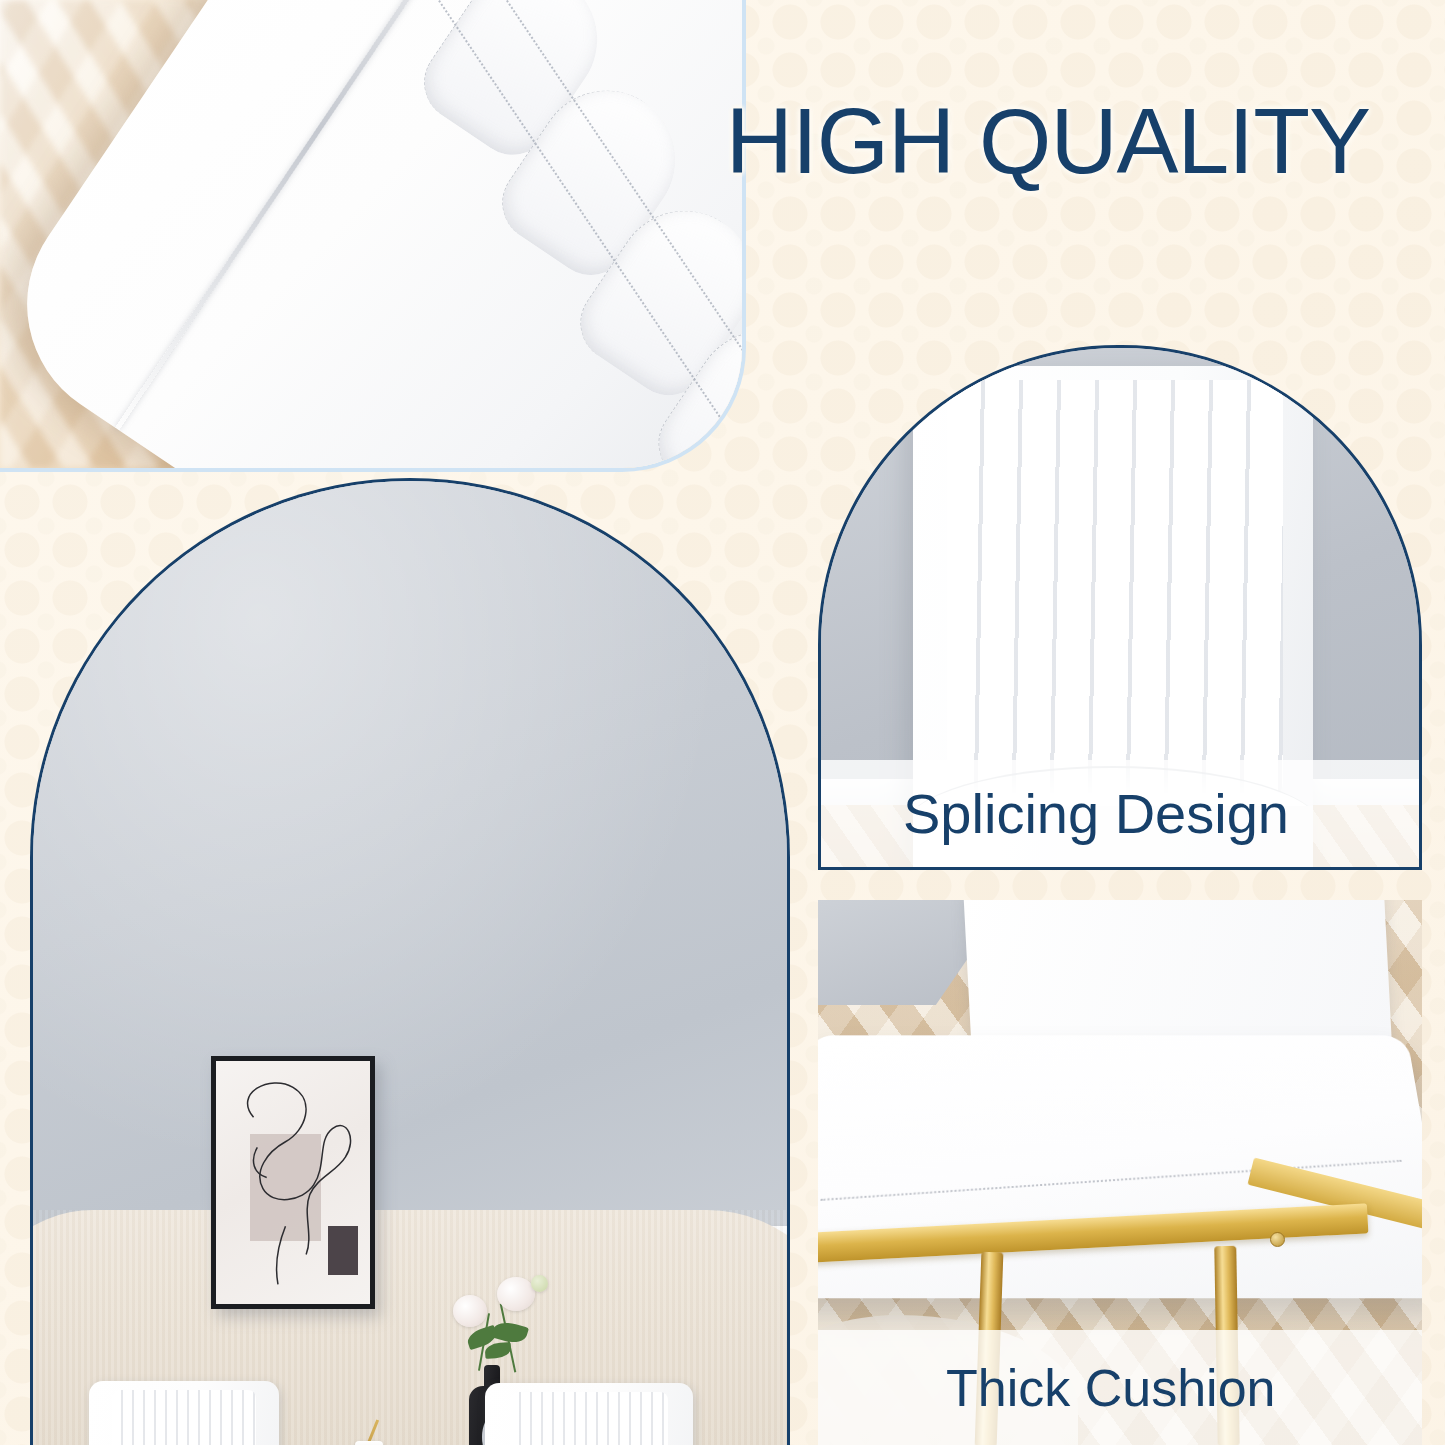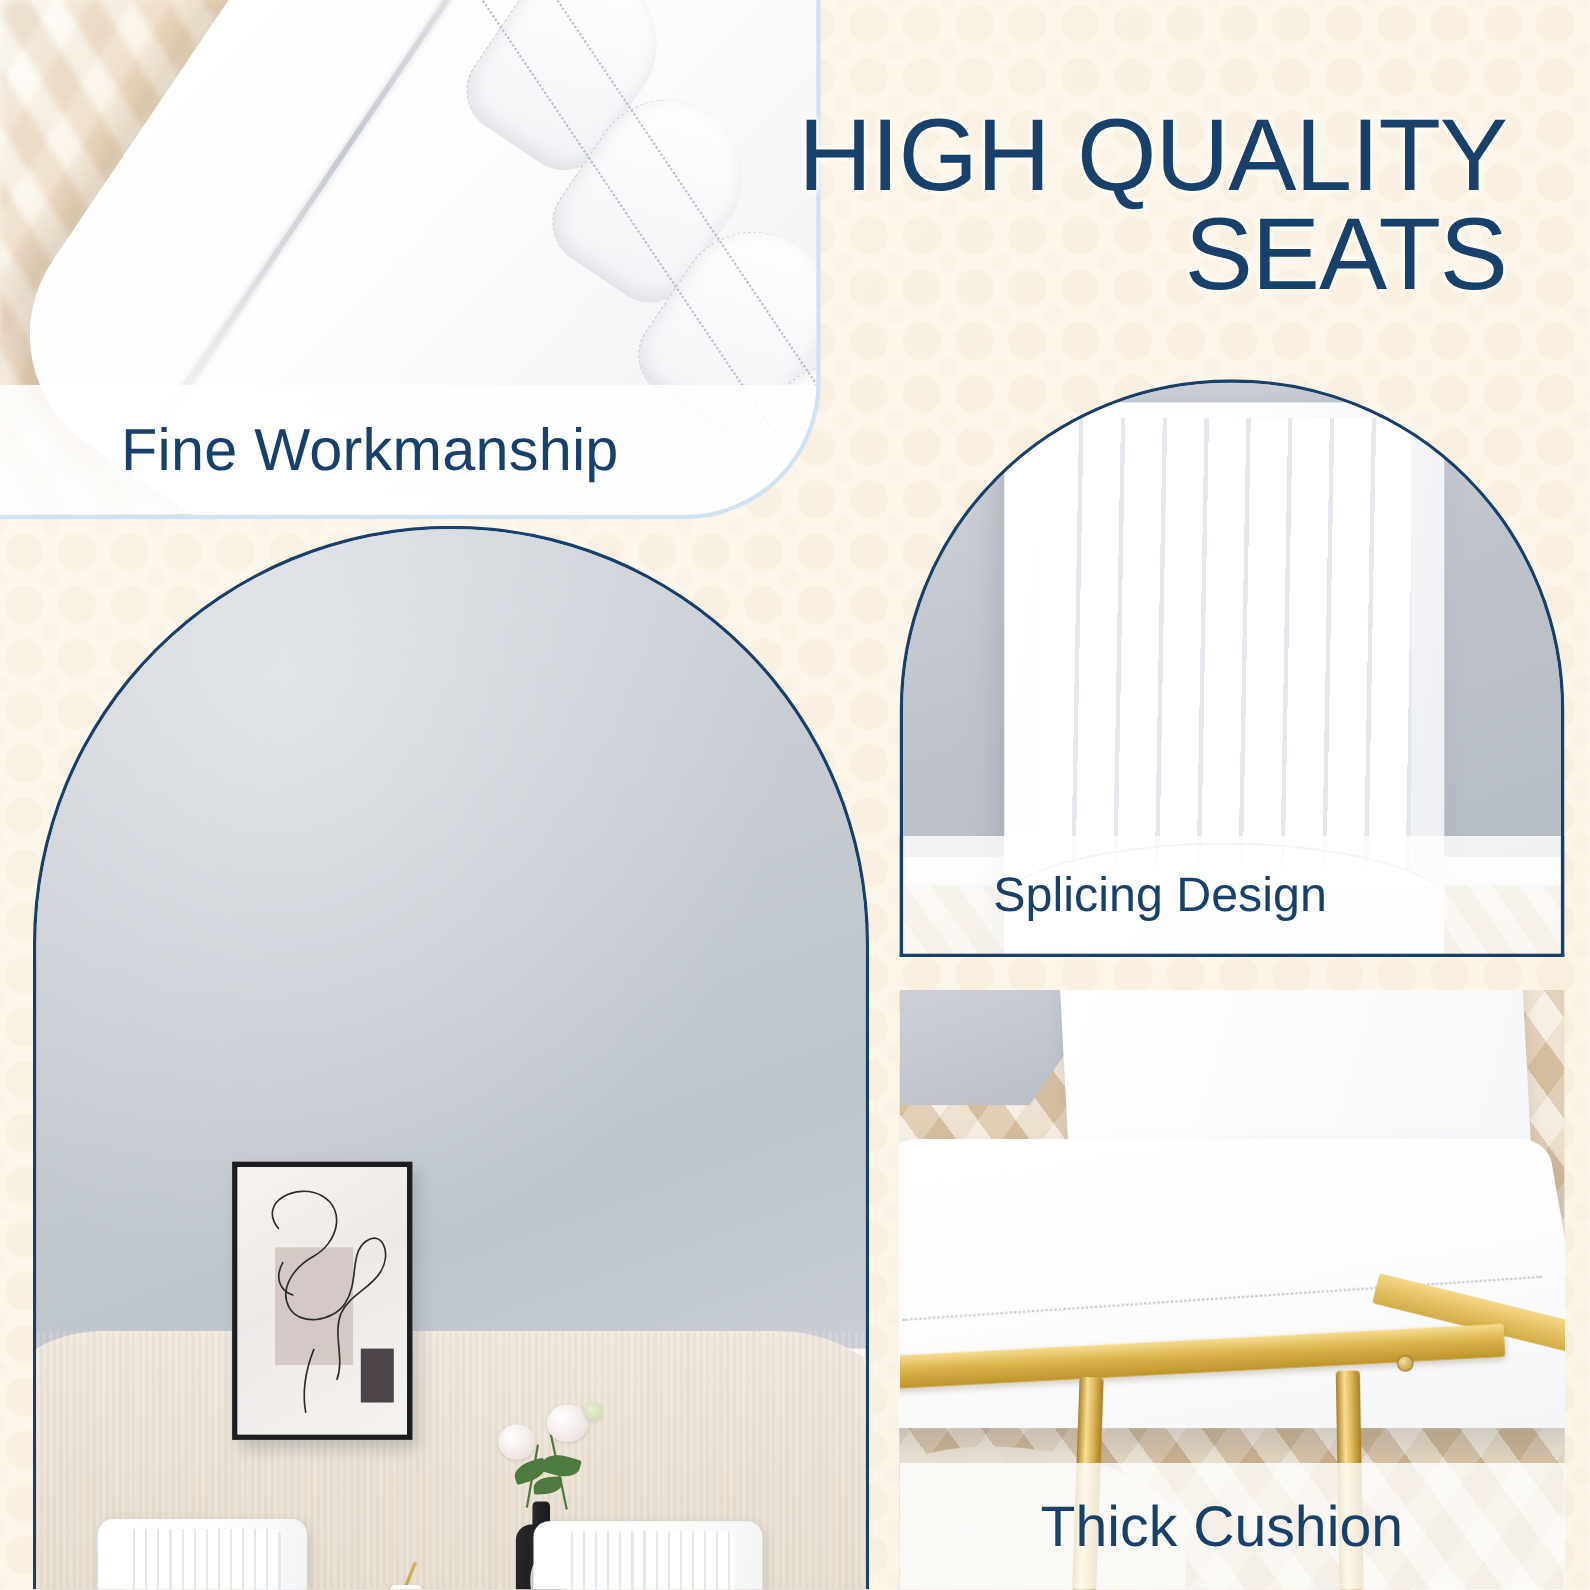--- a/index.html
+++ b/index.html
@@ -259,21 +259,21 @@
   .sp-chair .lower{
     position:absolute; left:0; right:0; top:440px; bottom:0;
     background:linear-gradient(100deg,#ffffff,#f2f3f5);
   }
   #label-splicing{
     position:absolute; left:818px; top:760px; width:604px; height:110px;
     background:rgba(255,255,255,.80);
     display:flex; align-items:center;
     border-left:3px solid #17406a; border-right:3px solid #17406a; border-bottom:3px solid #17406a;
   }
-  #label-splicing .txt{ font-size:44px; color:#17406a; padding-left:82px; white-space:nowrap; }
+  #label-splicing .txt{ font-size:56px; color:#17406a; padding-left:82px; white-space:nowrap; }
 
   
   #panel-cushion{
     position:absolute; left:818px; top:900px; width:604px; height:545px;
     overflow:hidden;
     background:#e6d2b5;
   }
   .cu-wall{
     position:absolute; left:0; top:0; width:190px; height:105px;
     background:linear-gradient(160deg,#cdd1d7,#b9bec6);
@@ -368,28 +368,24 @@
   <div class="wm-tufts">
     <span style="left:120px;  top:40px;"></span>
     <span style="left:252px;  top:96px;"></span>
     <span style="left:384px;  top:152px;"></span>
     <span style="left:516px;  top:208px;"></span>
   </div>
   <div class="wm-seam">
     <i style="left:150px; top:60px;  width:620px; transform:rotate(22deg);"></i>
     <i style="left:168px; top:128px; width:600px; transform:rotate(22deg);"></i>
   </div>
-  <div id="label-workmanship">
-    <span class="txt">Fine Workmanship</span>
-  </div>
 </div>
 
 <div id="headline">
   <span class="l1">HIGH QUALITY</span>
-  <span class="l2">SEATS</span>
 </div>
 
 <div id="panel-room">
   <div class="rm-wall"></div>
   <div class="rm-baseboard"></div>
   <div class="rm-floor"></div>
   <div class="rm-rug"></div>
 
   <div class="rm-art">
     <div class="canvas"></div>

